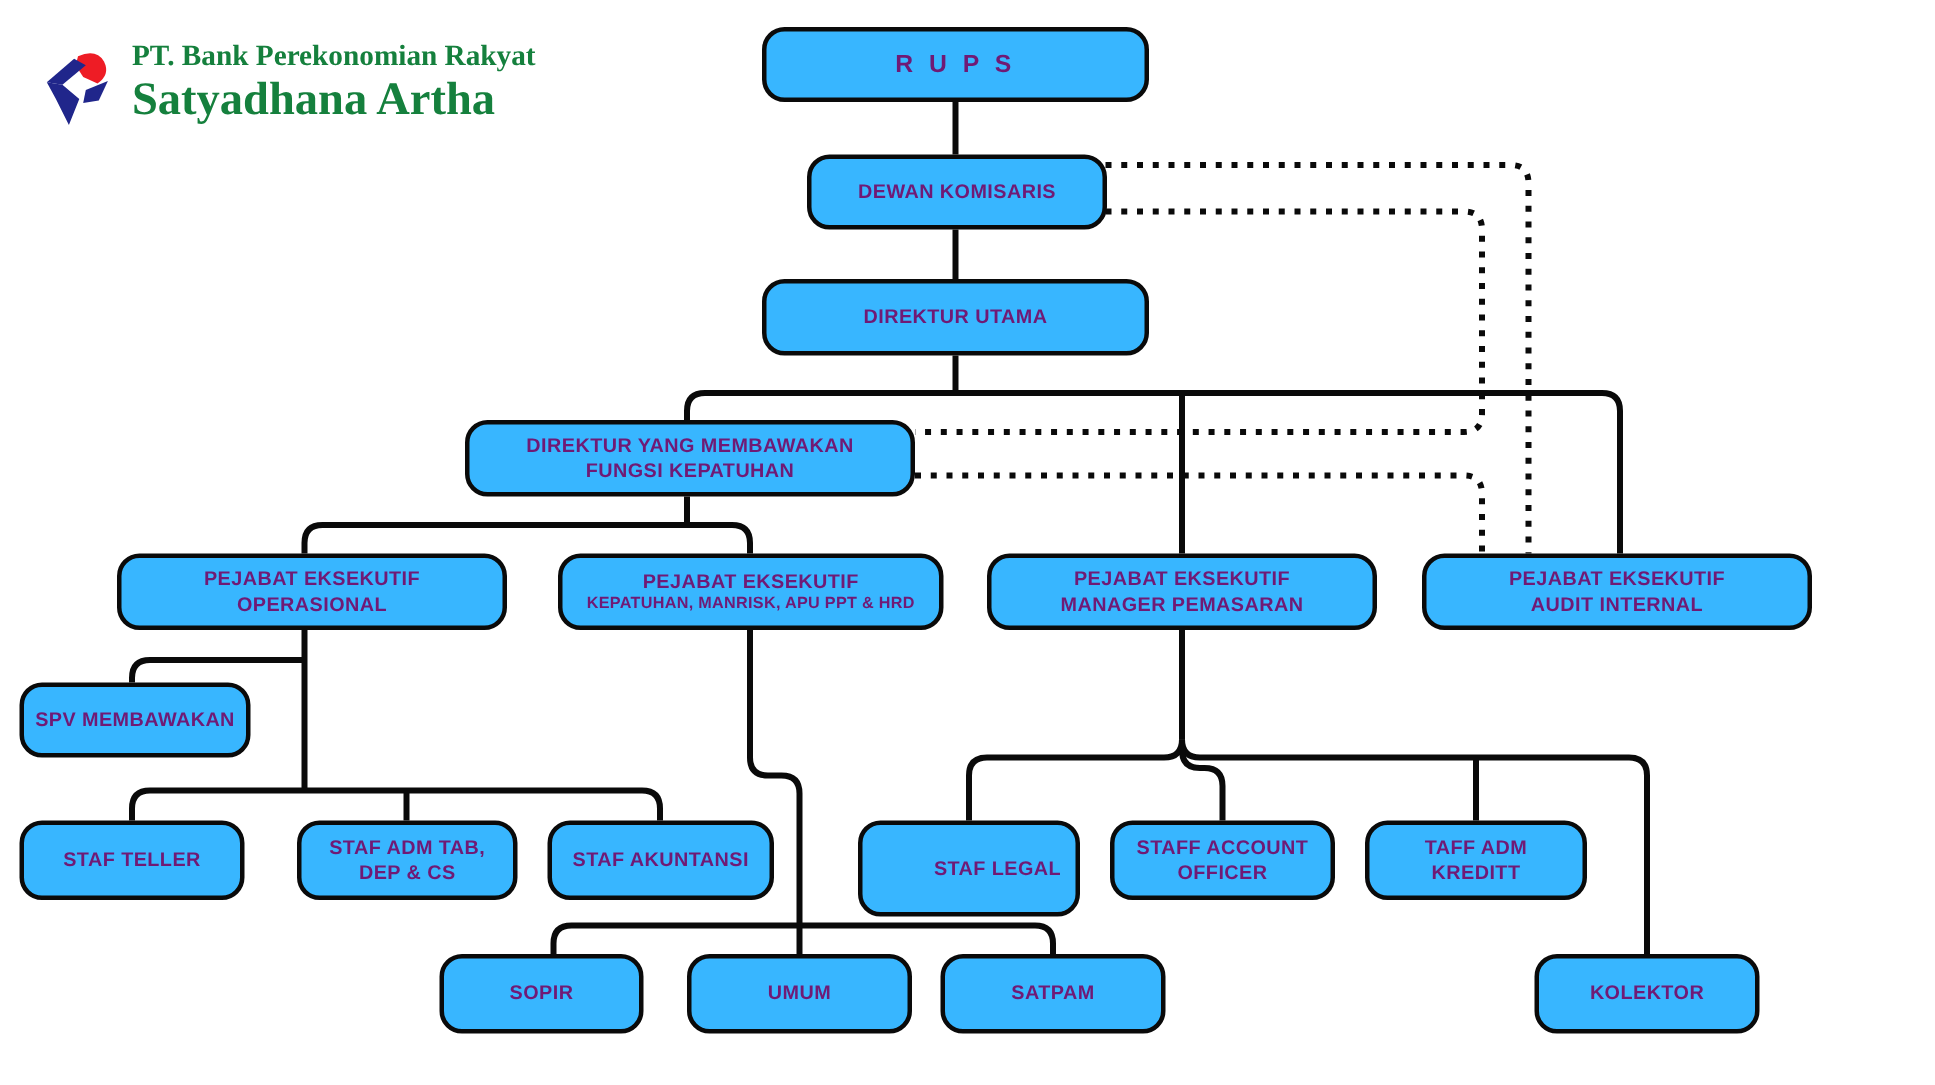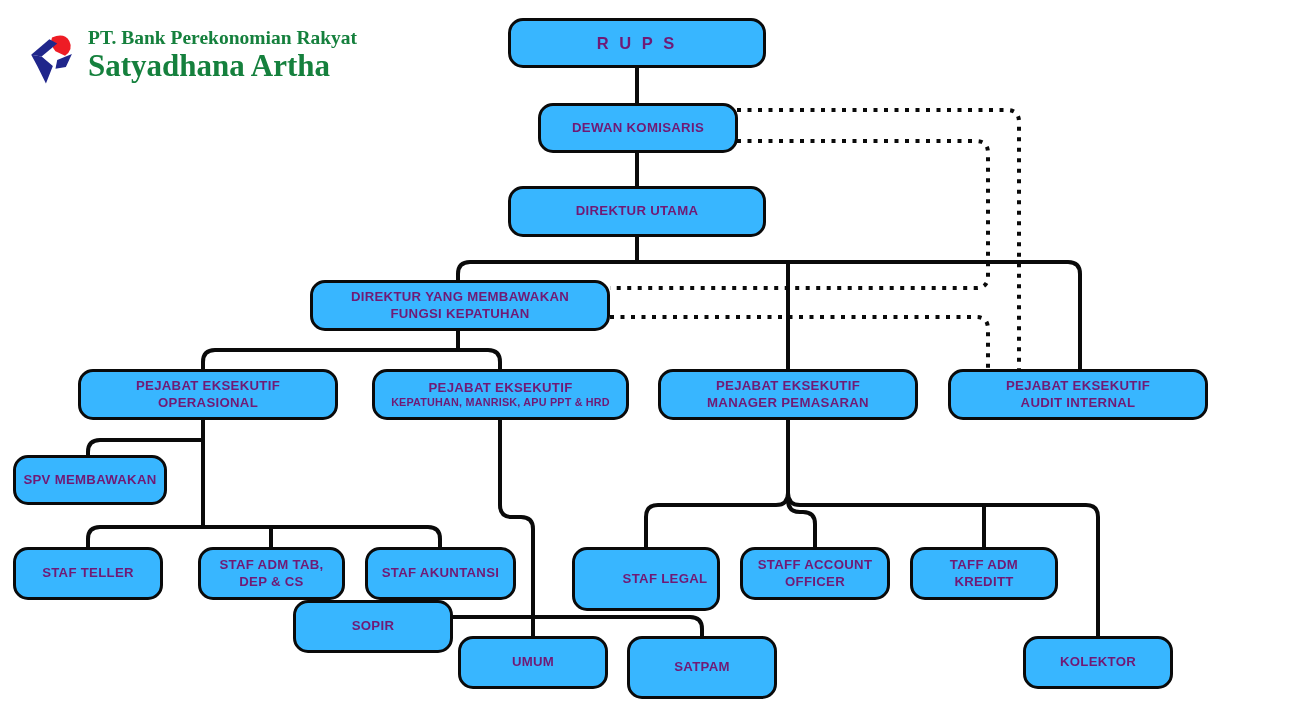--- a/index.html
+++ b/index.html
@@ -131,29 +131,29 @@
   <div class="node" style="left:740px;top:547px;width:150px;height:53px;">
     <span>STAFF ACCOUNT</span>
     <span>OFFICER</span>
   </div>
 
   <div class="node" style="left:910px;top:547px;width:148px;height:53px;">
     <span>TAFF ADM</span>
     <span>KREDITT</span>
   </div>
 
-  <div class="node" style="left:293px;top:600px;width:160px;height:53px;">
+  <div class="node" style="left:293px;top:636px;width:136px;height:53px;">
     <span>SOPIR</span>
   </div>
 
   <div class="node" style="left:458px;top:636px;width:150px;height:53px;">
     <span>UMUM</span>
   </div>
 
-  <div class="node" style="left:627px;top:636px;width:150px;height:63px;">
+  <div class="node" style="left:627px;top:636px;width:150px;height:53px;">
     <span>SATPAM</span>
   </div>
 
   <div class="node" style="left:1023px;top:636px;width:150px;height:53px;">
     <span>KOLEKTOR</span>
   </div>
 
 </div>
 
 </body></html>

